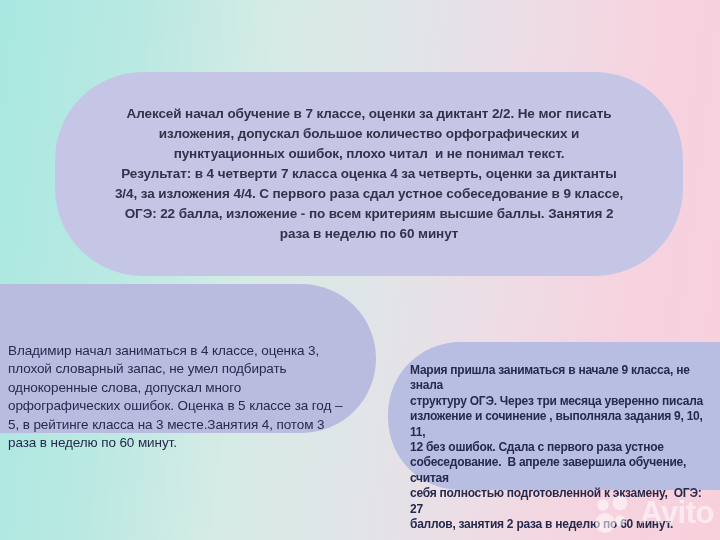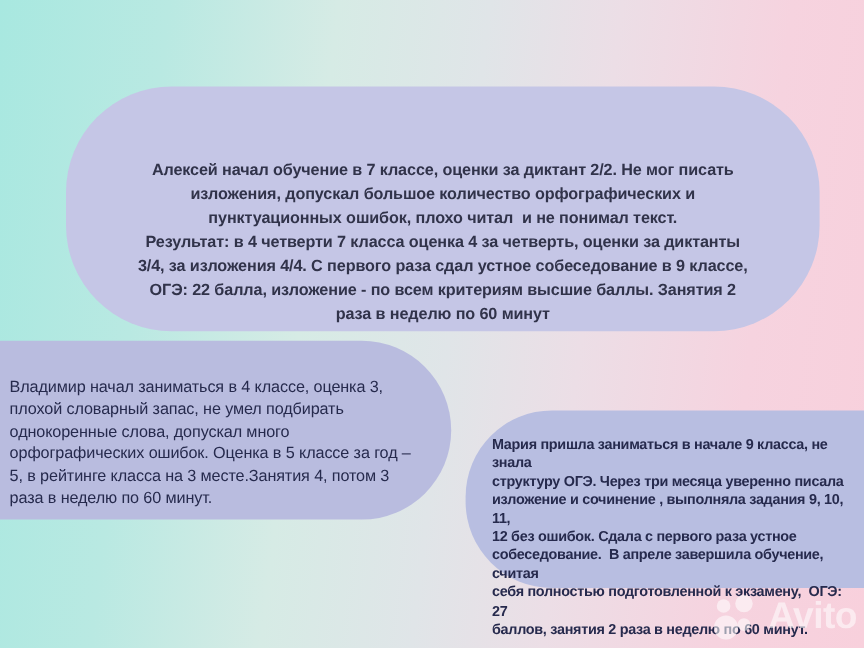--- a/index.html
+++ b/index.html
@@ -19,22 +19,22 @@
   }
   .card {
     position: absolute;
     box-sizing: border-box;
   }
   .card-top {
     left: 55px; top: 72px;
     width: 628px; height: 204px;
     border-radius: 88px;
     background: var(--card-top-fill, #c5c6e6);
-    display: flex; align-items: flex-end; justify-content: center;
-    padding: 4px 14px;
+    display: flex; align-items: center; justify-content: center;
+    padding: 16px 14px;
   }
   .card-top .txt {
     font-size: 13.5px;
     font-weight: 700;
     line-height: 20px;
     letter-spacing: -0.1px;
     color: var(--text-dark, #31334a);
     text-align: center;
     white-space: pre-wrap;
   }
@@ -46,20 +46,21 @@
     padding: 30px 10px 0 88px;
   }
   .card-left .txt {
     font-size: 13.5px;
     font-weight: 400;
     line-height: 18.4px;
     letter-spacing: -0.1px;
     color: var(--text-navy, #262a4d);
     text-align: left;
     white-space: pre-wrap;
+    margin-top: 28px;
   }
   .card-right {
     left: 388px; top: 342px;
     width: 420px; height: 148px;
     border-radius: 72px;
     background: var(--card-right-fill, #b8bee1);
     padding: 21px 100px 0 22px;
   }
   .card-right .txt {
     font-size: 12px;

